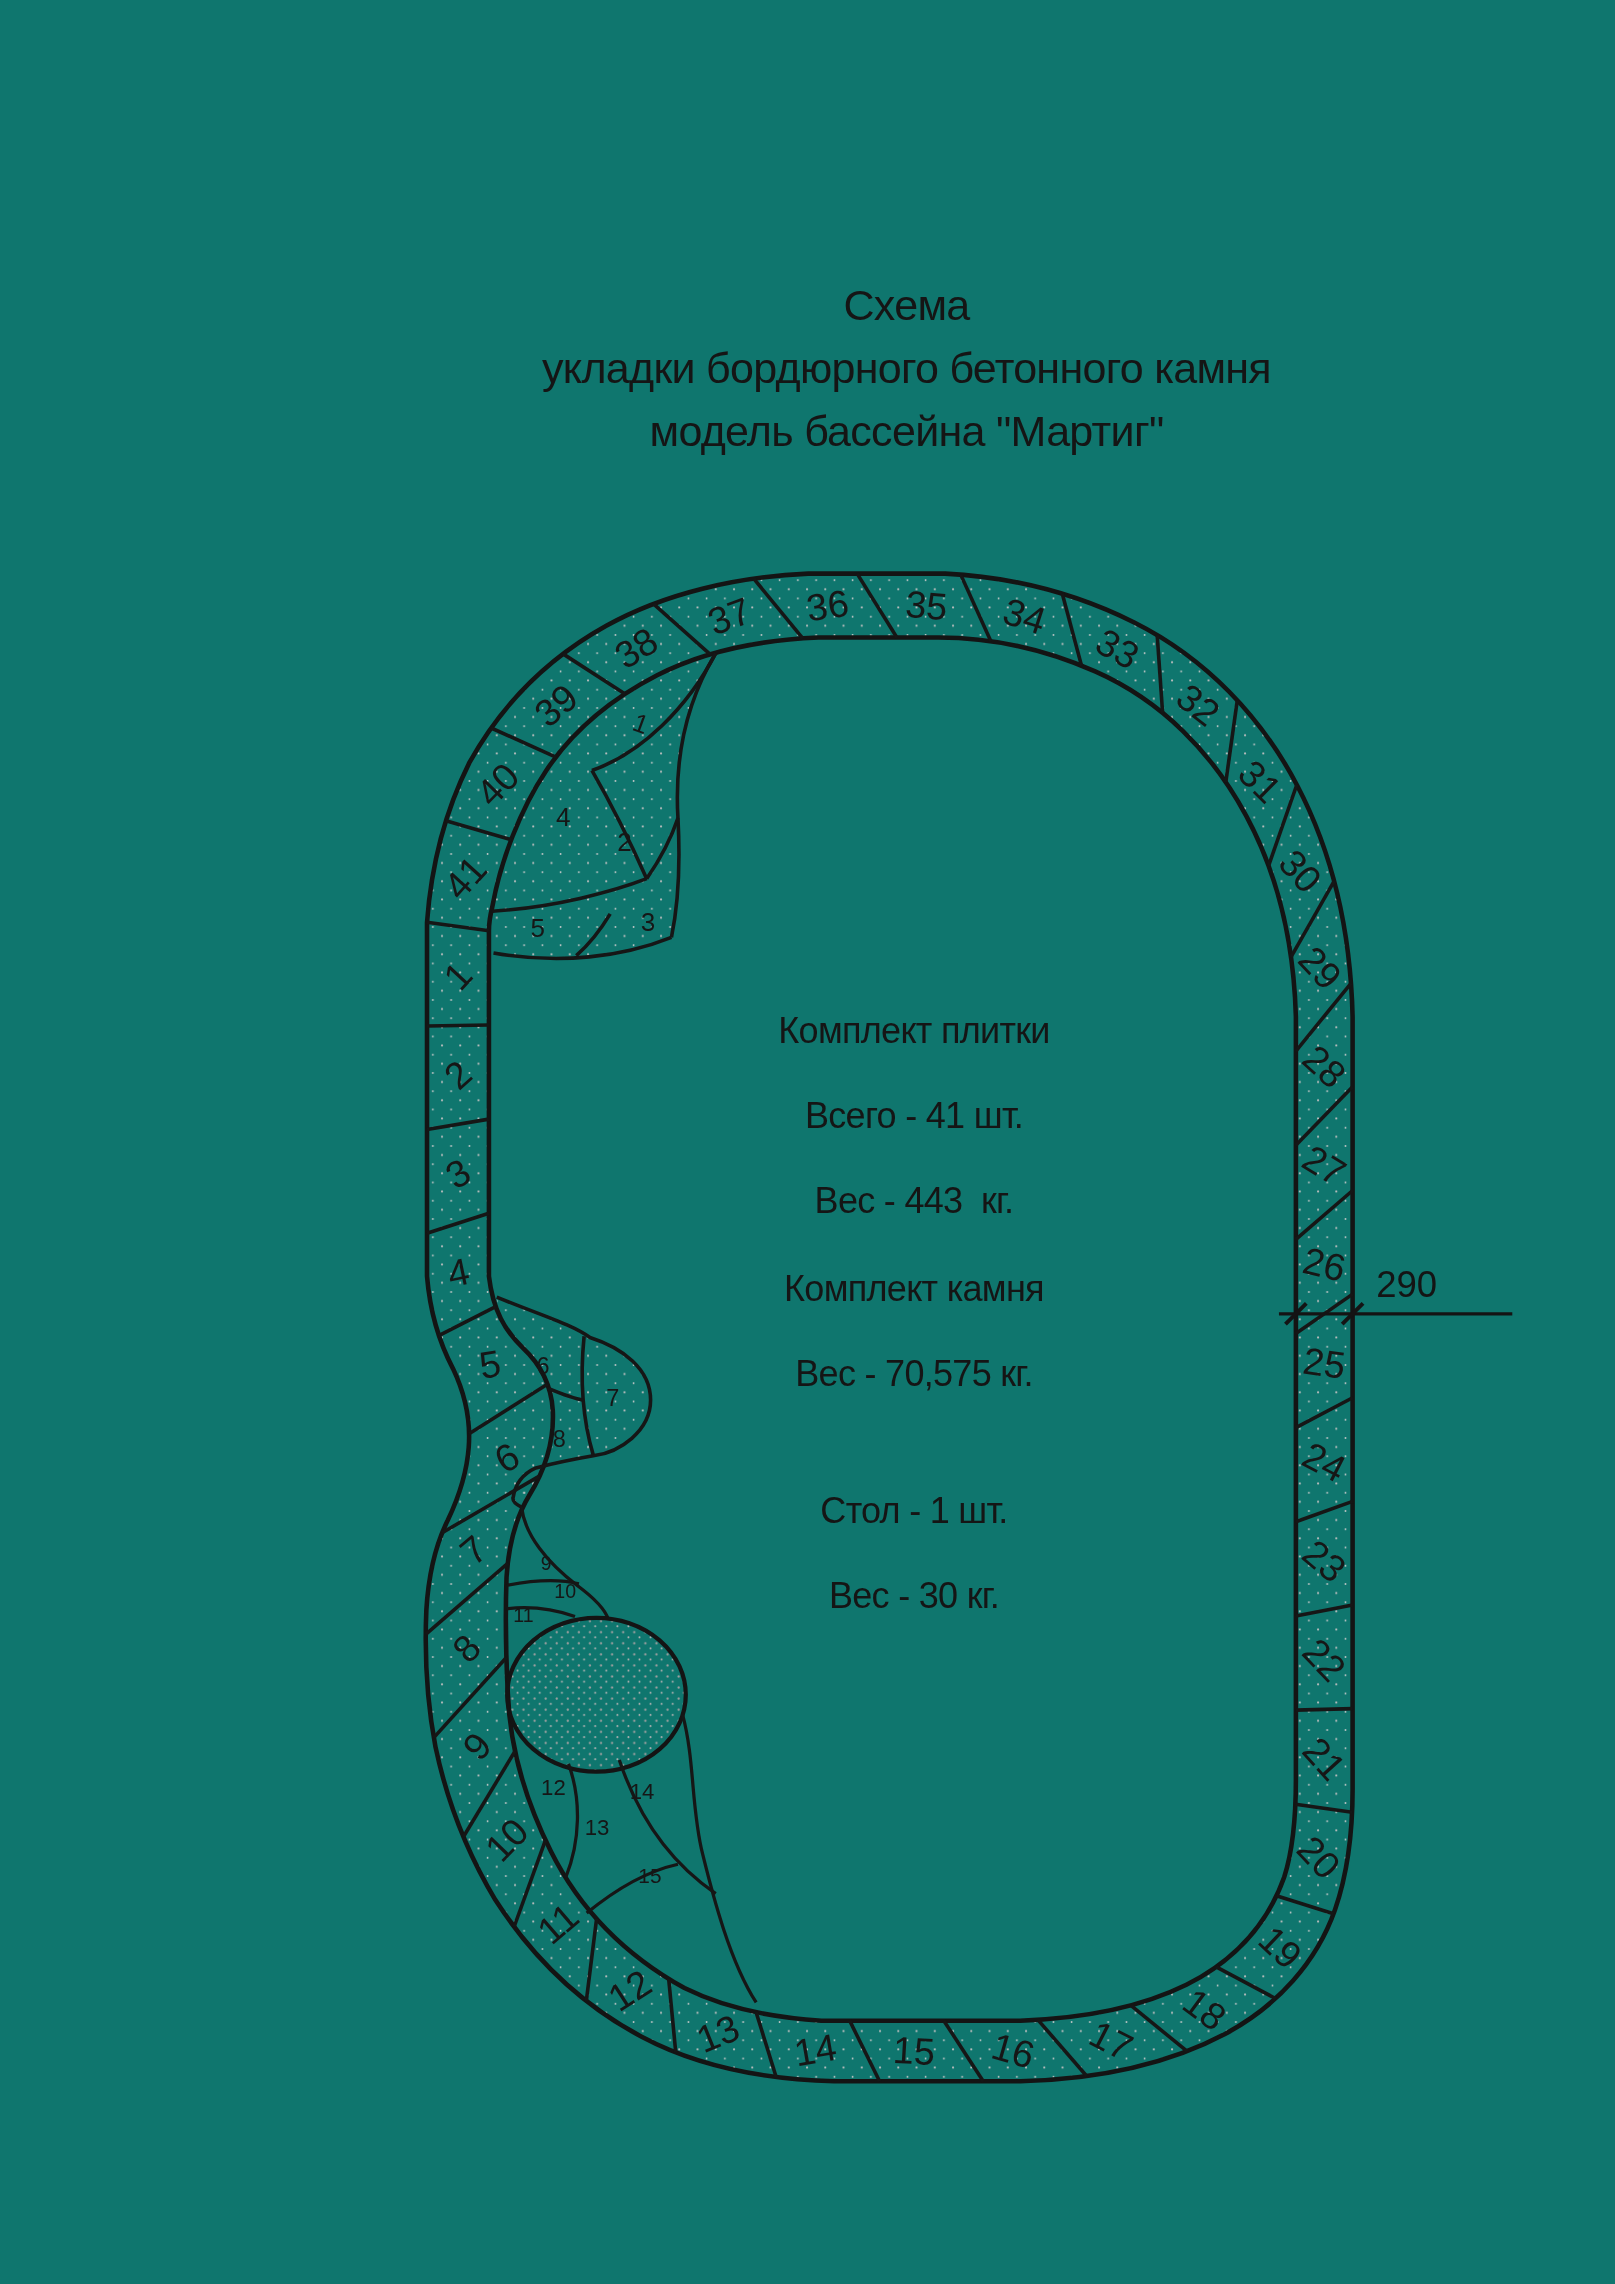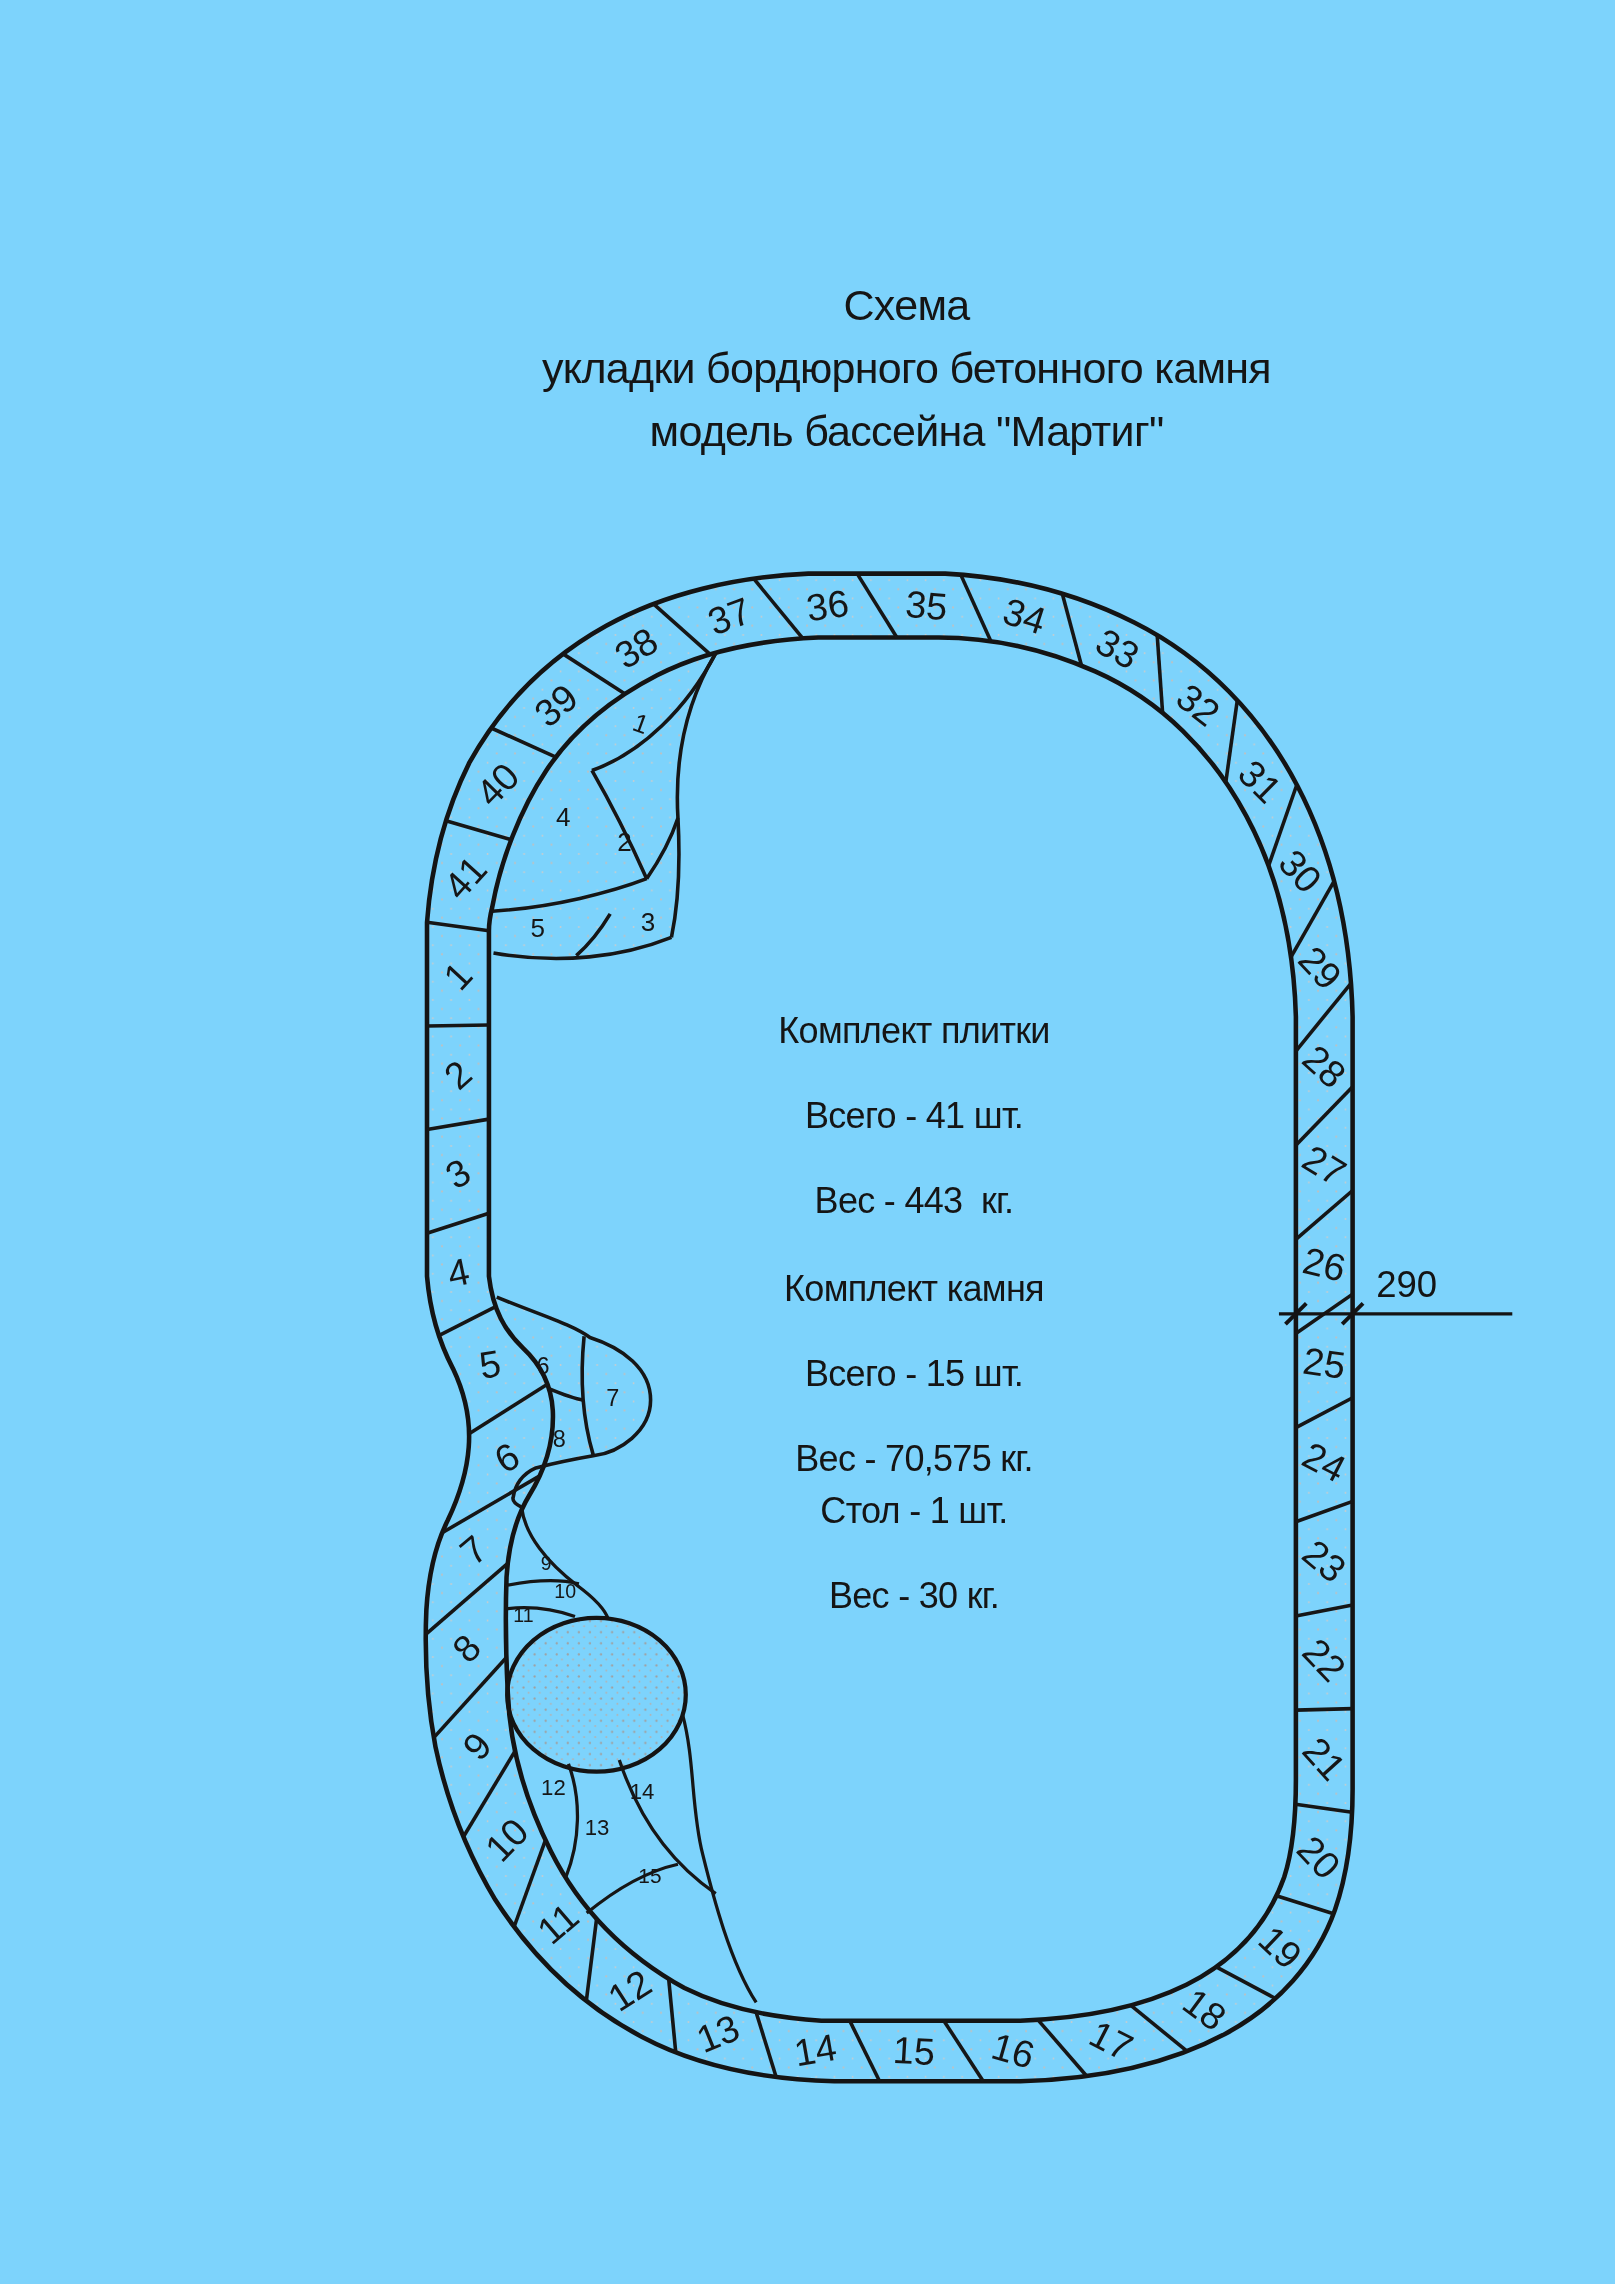--- a/index.html
+++ b/index.html
@@ -1,17 +1,17 @@
 <!DOCTYPE html>
 <html style="font-size:10.4px"><head>
 <meta charset="utf-8">
 <style>
   html,body{margin:0;padding:0;background:#fff;}
   body{width:1616px;height:2284px;position:relative;font-family:"Liberation Sans",sans-serif;color:#111;overflow:hidden;}
-  .page{position:absolute;inset:0;background:#7dd3fc;padding-left:12px;}
+  .page{position:absolute;inset:0;background:#0f766e;padding-left:12px;}
   .title{position:absolute;left:222px;top:274px;width:1369px;text-align:center;
          font-size:43px;line-height:63px;letter-spacing:-0.7px;color:#151515;}
   .info{position:absolute;width:900px;left:464px;text-align:center;font-size:36px;
         line-height:85px;letter-spacing:-0.7px;color:#151515;}
   .info div{white-space:pre-wrap;}
   #info1{top:988px;} #info2{top:1246px;} #info3{top:1468px;text-align:center;}
   svg{position:absolute;inset:0;}
   .ring-num{font-family:"Liberation Sans",sans-serif;font-size:58px;fill:#161616;}
   .stone-num{font-family:"Liberation Sans",sans-serif;fill:#161616;}
   .dim-num{font-family:"Liberation Sans",sans-serif;font-size:56px;fill:#141414;}
@@ -192,21 +192,20 @@
       </g>
   </svg>
 
   <div class="info" id="info1">
     <div>Комплект плитки</div>
     <div>Всего - 41 шт.</div>
     <div>Вес - 443  кг.</div>
   </div>
   <div class="info" id="info2">
     <div>Комплект камня</div>
-    <div>Всего - 15 шт.</div>
     <div>Вес - 70,575 кг.</div>
   </div>
   <div class="info" id="info3">
     <div>Стол - 1 шт.</div>
     <div>Вес - 30 кг.</div>
   </div>
 
 </div>
 
 

